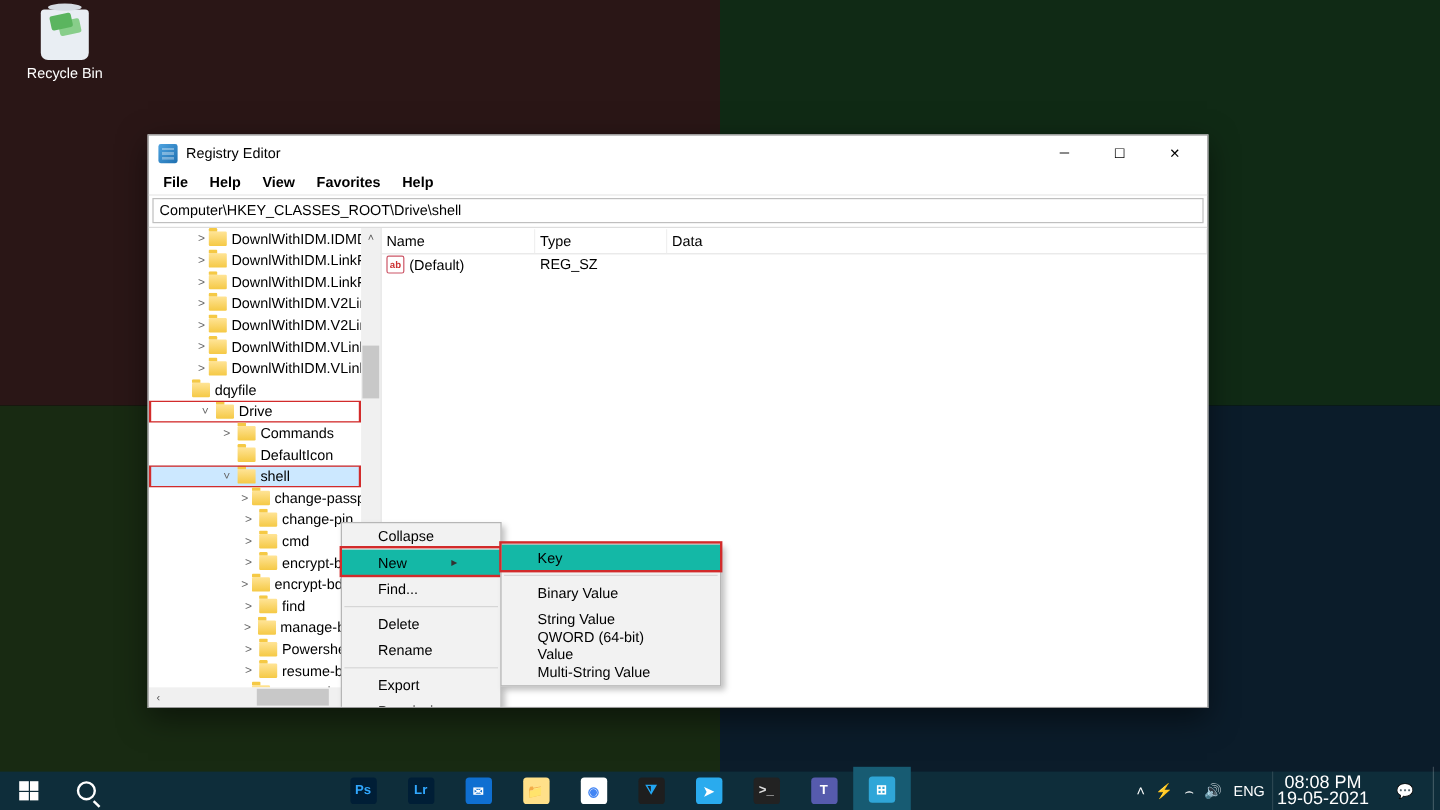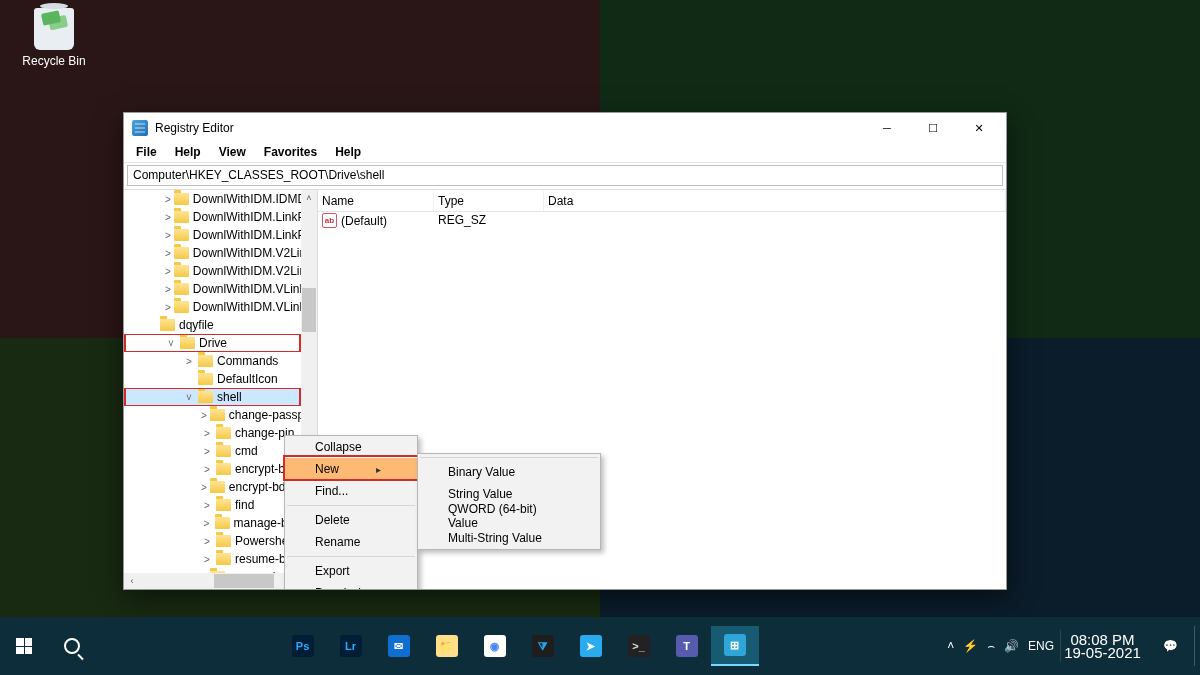--- a/index.html
+++ b/index.html
@@ -43,38 +43,38 @@
 .sb-btn { width: 16px; height: 16px; background: #f0f0f0; display: flex; align-items: center; justify-content: center; font-size: 9px; color: #555; }
 .sb-track-v { flex: 1; background: #f0f0f0; position: relative; }
 .sb-thumb-v { position: absolute; left: 1px; right: 1px; top: 82px; height: 44px; background: #c8c8c8; }
 .sb-track-h { flex: 1; background: #f0f0f0; position: relative; }
 .sb-thumb-h { position: absolute; top: 1px; bottom: 1px; left: 74px; width: 60px; background: #c8c8c8; }
 .sb-corner { position: absolute; right: 0; bottom: 0; width: 16px; height: 16px; background: #f0f0f0; }
 
 .list { flex: 1; font-size: 12px; background: #fff; }
 .list-head { display: flex; height: 22px; align-items: center; border-bottom: 1px solid #e5e5e5; }
 .list-head > div { padding: 3px 8px 3px 4px; border-right: 1px solid #f0f0f0; }
-.col-name { width: 116px; }
+.col-name { width: 128px; }
 .col-type { width: 110px; }
 .col-data { flex: 1; }
 .list-row { display: flex; height: 19px; align-items: flex-start; }
 .list-row > div { padding: 1px 8px 1px 4px; }
 .val-ico { width: 15px; height: 15px; margin-right: 4px; display: inline-flex; align-items: center; justify-content: center; background: #fff; border: 1px solid #c56; border-radius: 2px; font-size: 8px; color: #c33; font-weight: bold; }
 
 .ctxmenu { position: absolute; background: #f2f2f2; border: 1px solid #b6b6b6; box-shadow: 3px 3px 5px rgba(0,0,0,.25); font-size: 12px; z-index: 10; }
 .ctxmenu .mi { height: 22px; display: flex; align-items: center; padding: 0 36px 0 30px; }
 .ctxmenu .sep { height: 1px; background: #d6d6d6; margin: 3px 2px; }
-.ctxmenu .mi.hover { background: #fdba74; }
+.ctxmenu .mi.hover { background: #14b8a6; }
 .ctxmenu .mi.hl::after { content: ""; position: absolute; left: -2px; right: -2px; height: 22px; border: 2px solid #d22b2b; margin-top: -2px; pointer-events: none; }
 .ctxmenu .mi.hl { position: relative; }
 .ctxmenu .arrow { margin-left: auto; font-size: 10px; color: #333; }
 .cm1 { top: 245px; left: 160px; width: 134px; }
 .cm2 { top: 263px; left: 293px; width: 184px; }
 
-.taskbar { position: absolute; left: 0; right: 0; bottom: 0; height: 58px; background: #0e2d3a; display: flex; align-items: center; color: #fff; font-size: 12px; }
+.taskbar { position: absolute; left: 0; right: 0; bottom: 0; height: 32px; background: #0e2d3a; display: flex; align-items: center; color: #fff; font-size: 12px; }
 .tb-btn { width: 48px; height: 40px; display: flex; align-items: center; justify-content: center; }
 .tb-btn.active { background: #175b72; border-bottom: 2px solid #76d9ff; }
 .tb-center { flex: 1; display: flex; justify-content: center; }
 .tb-left { display: flex; }
 .tb-icons { display: flex; }
 .tray { display: flex; align-items: center; gap: 9px; padding: 0 6px; }
 .clock { width: 88px; text-align: center; font-size: 15px; line-height: 13px; padding: 3px 6px 3px 2px; border-left: 1px solid rgba(255,255,255,.12); }
 .notif { width: 46px; height: 40px; display: flex; align-items: center; justify-content: center; }
 .showdesk { width: 6px; height: 40px; border-left: 1px solid rgba(255,255,255,.2); }
 
@@ -273,20 +273,21 @@
         <div class="sep"></div>
         <div class="mi">Delete</div>
         <div class="mi">Rename</div>
         <div class="sep"></div>
         <div class="mi">Export</div>
         <div class="mi">Permissions...</div>
 
       </div>
 
       <div class="ctxmenu cm2">
+        <div class="mi hover hl">Key</div>
         <div class="sep"></div>
         <div class="mi">Binary Value</div>
         <div class="mi">String Value</div>
         <div class="mi">QWORD (64-bit) Value</div>
         <div class="mi">Multi-String Value</div>
 
       </div>
     </div>
   </div>
 

